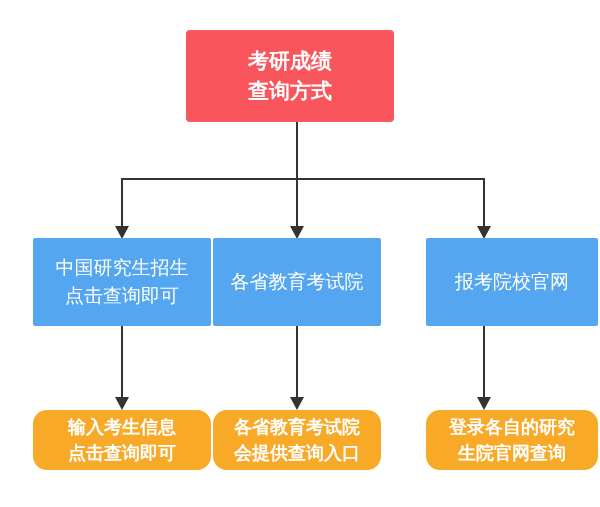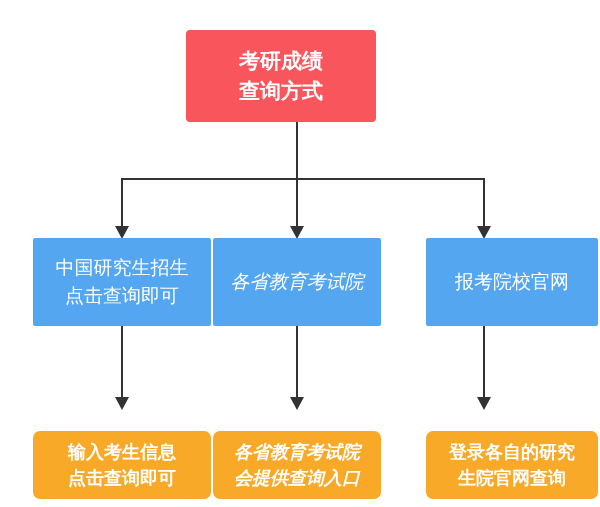--- a/index.html
+++ b/index.html
@@ -42,44 +42,44 @@
     display: flex;
     align-items: center;
     justify-content: center;
     text-align: center;
     color: var(--text);
     white-space: pre-line;
     line-height: 1.45;
   }
   .box.root {
     left: 186px; top: 30px;
-    width: 190px; height: 92px;
+    width: 208px; height: 92px;
     background: var(--root-bg);
     border-radius: 4px;
     font-size: 21px;
     font-weight: bold;
   }
   .box.method {
     top: 238px;
     height: 88px;
     background: var(--method-bg);
     border-radius: 2px;
     font-size: 19px;
     font-weight: normal;
   }
   .box.detail {
-    top: 431px;
-    height: 68px;
+    top: 410px;
+    height: 60px;
     background: var(--detail-bg);
-    border-radius: 7px;
+    border-radius: 14px;
     font-size: 18px;
     font-weight: bold;
   }
   .col1 { left: 33px;  width: 178px; }
-  .col2 { left: 213px; width: 168px; font-style: italic; }
+  .col2 { left: 213px; width: 168px; }
   .col3 { left: 398px; width: 172px; margin-left: 28px; }
 </style>
 </head>
 <body>
 
 <div class="canvas">
 
   <svg class="connectors" width="600" height="507" viewBox="0 0 600 507" aria-hidden="true">
 
     <g>

